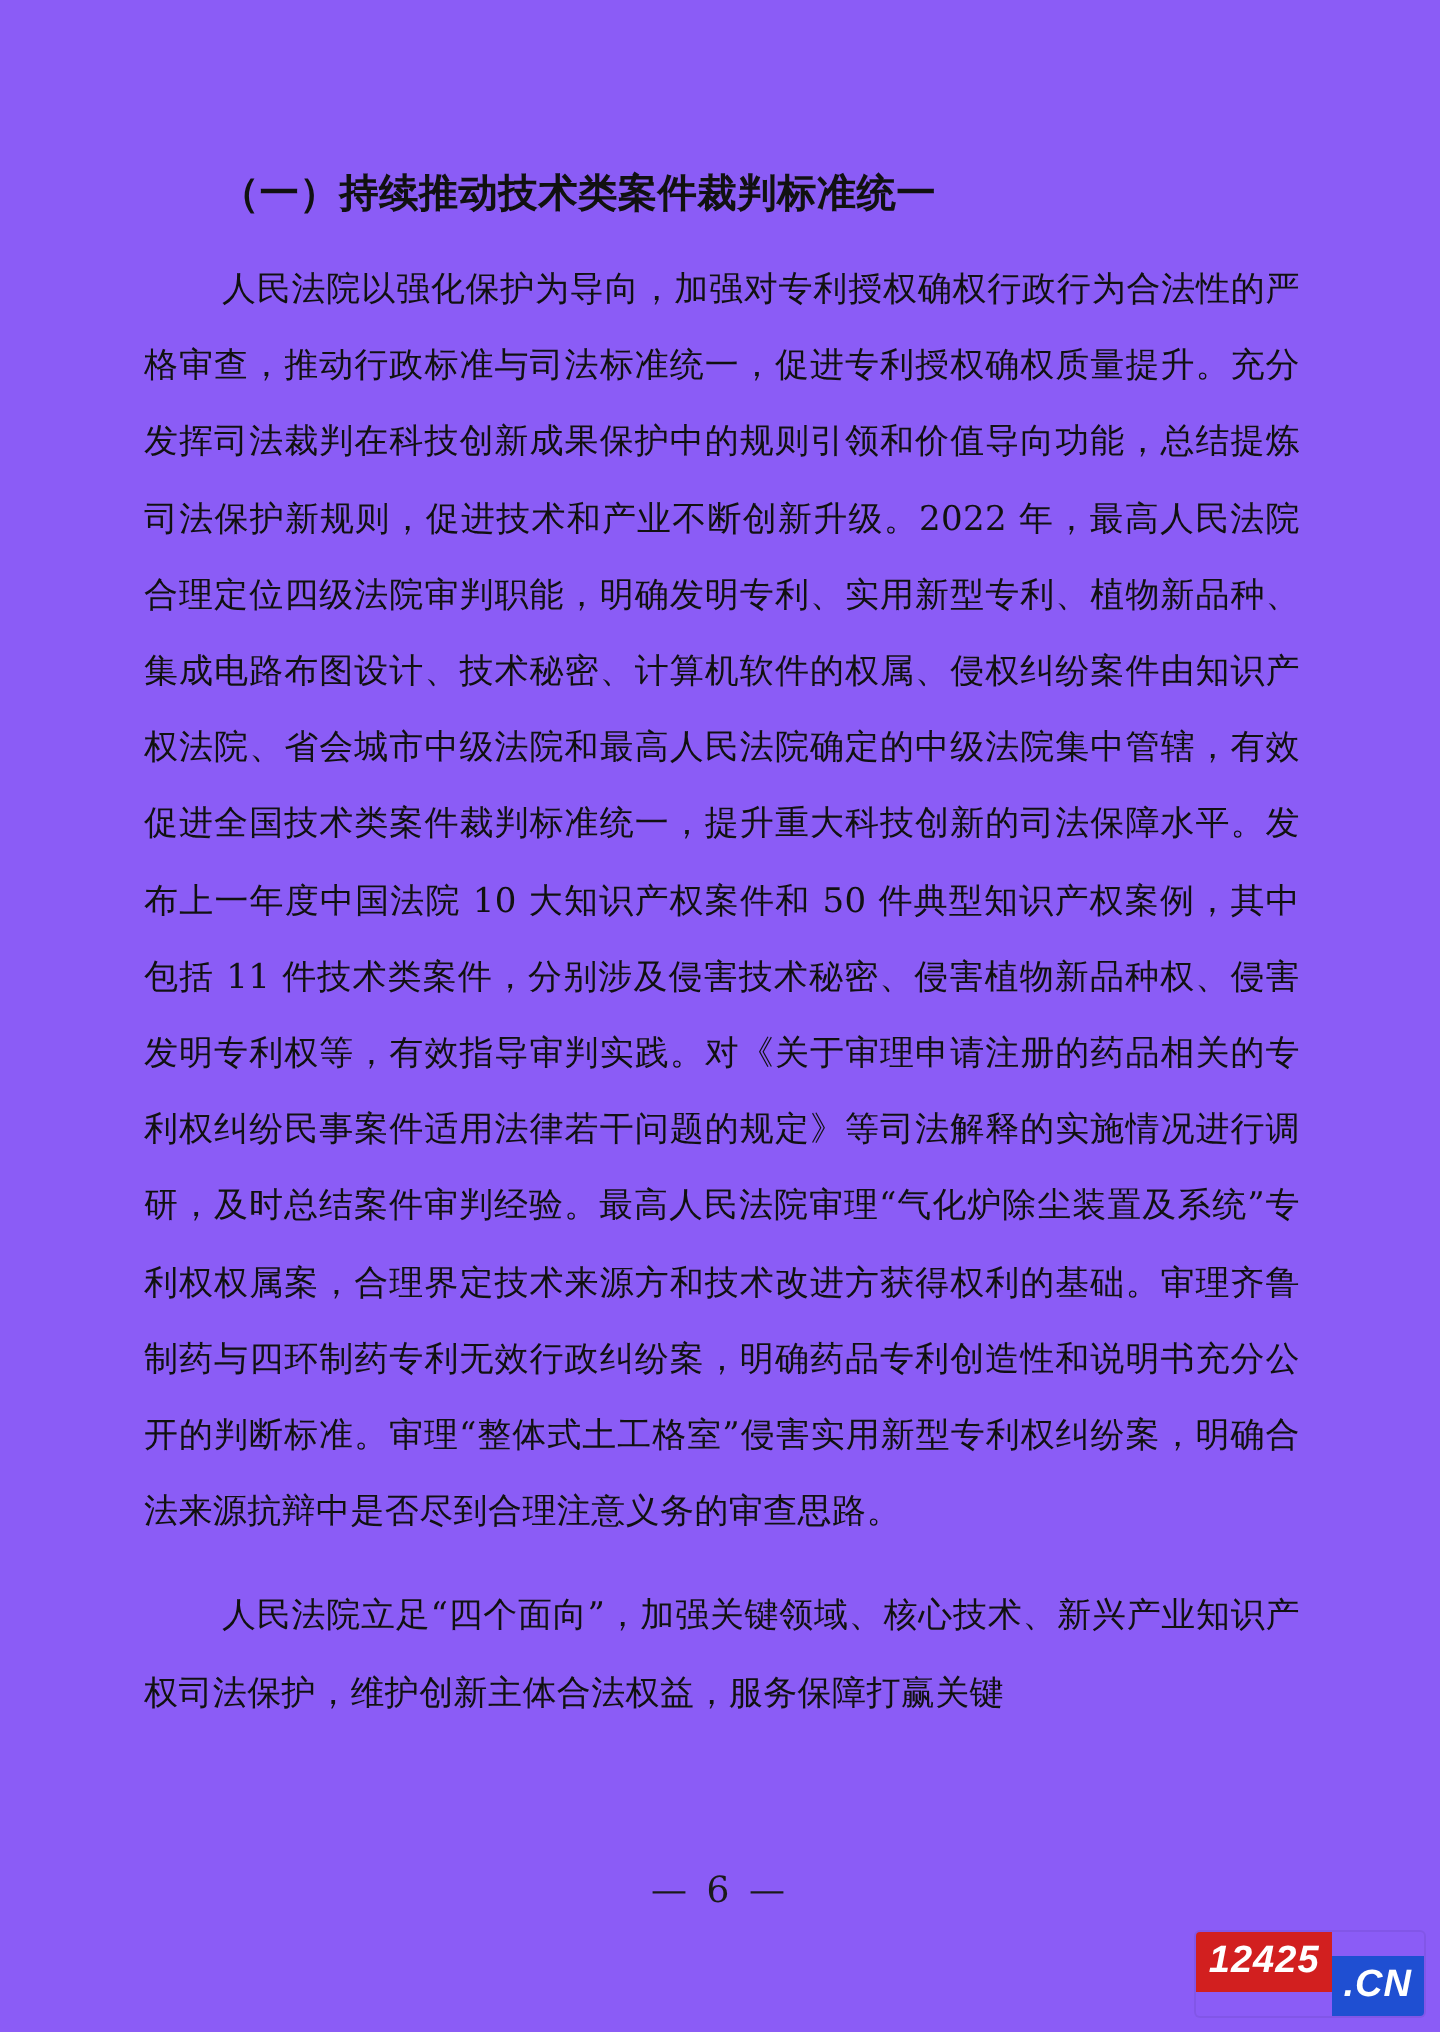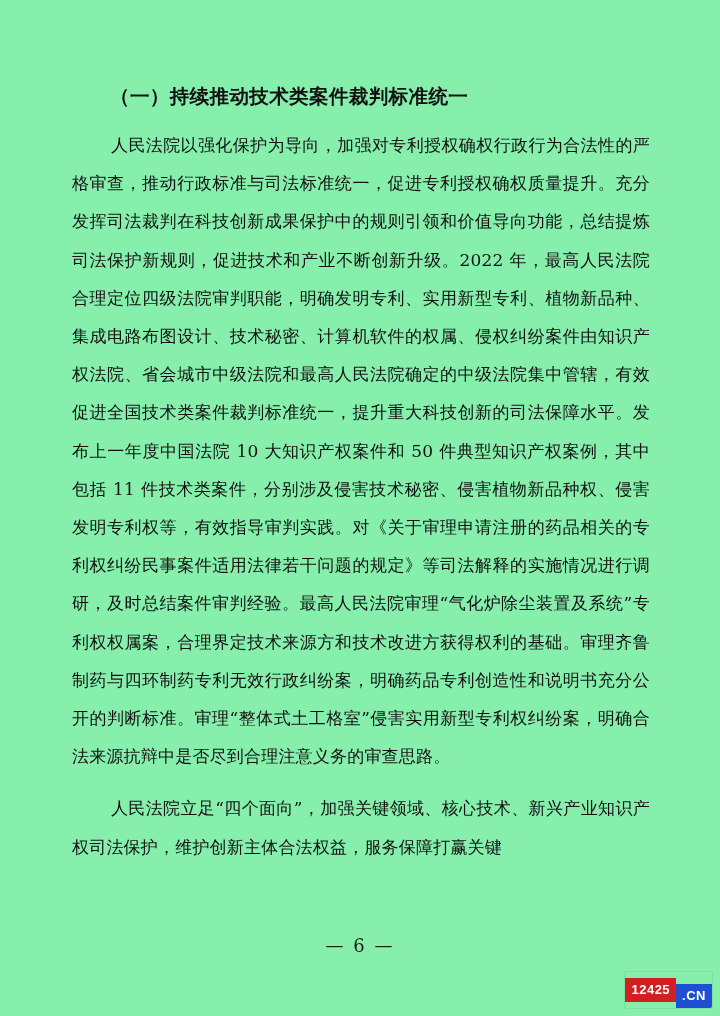--- a/index.html
+++ b/index.html
@@ -11,21 +11,21 @@
     width: 720px;
     height: 1016px;
     position: relative;
     font-family: "DejaVu Serif", "Liberation Serif", serif;
     color: #111111;
     overflow: hidden;
   }
   .page {
     position: absolute;
     inset: 0;
-    background: #86efac;
+    background: #8b5cf6;
   }
   .content {
     position: absolute;
     left: 72px;
     top: 78px;
     width: 578px;
   }
   .heading {
     font-size: 19.5px;
     line-height: 38px;
@@ -56,28 +56,29 @@
     font-size: 18px;
     letter-spacing: 2px;
     color: #1a1a1a;
     font-family: "DejaVu Serif", "Liberation Serif", serif;
   }
   .watermark {
     position: absolute;
     right: 8px;
     bottom: 8px;
     display: flex;
-    align-items: center;
+    align-items: flex-start;
     font-family: "Liberation Sans", sans-serif;
     font-weight: bold;
-    font-size: 13px;
+    font-size: 19px;
     line-height: 1;
     border-radius: 2px;
     overflow: hidden;
     box-shadow: 0 0 0 1px rgba(0,0,0,0.06);
+    font-style: italic;
   }
   .watermark .wm-num {
     background: #d21f1f;
     color: #ffffff;
     padding: 5px 6px 6px 6px;
     letter-spacing: 0.5px;
   }
   .watermark .wm-dom {
     background: #1f4fd2;
     color: #ffffff;

